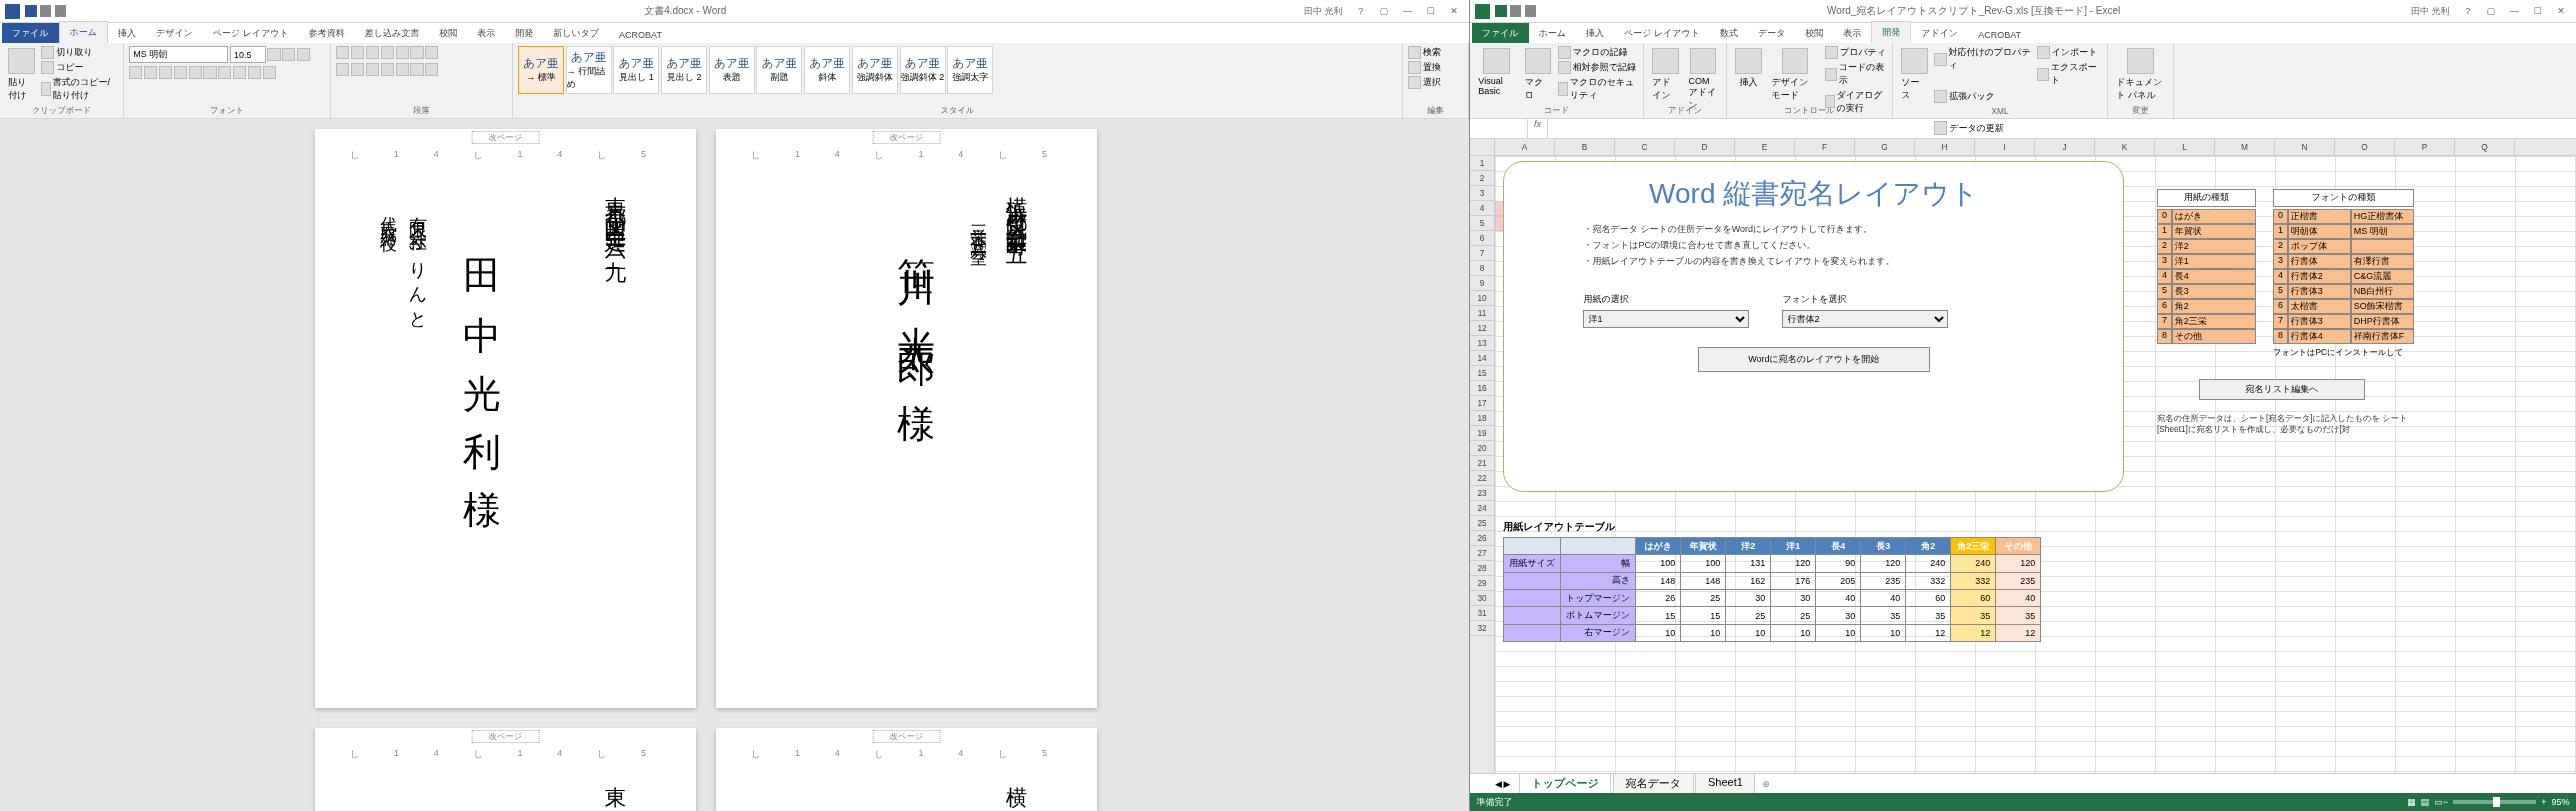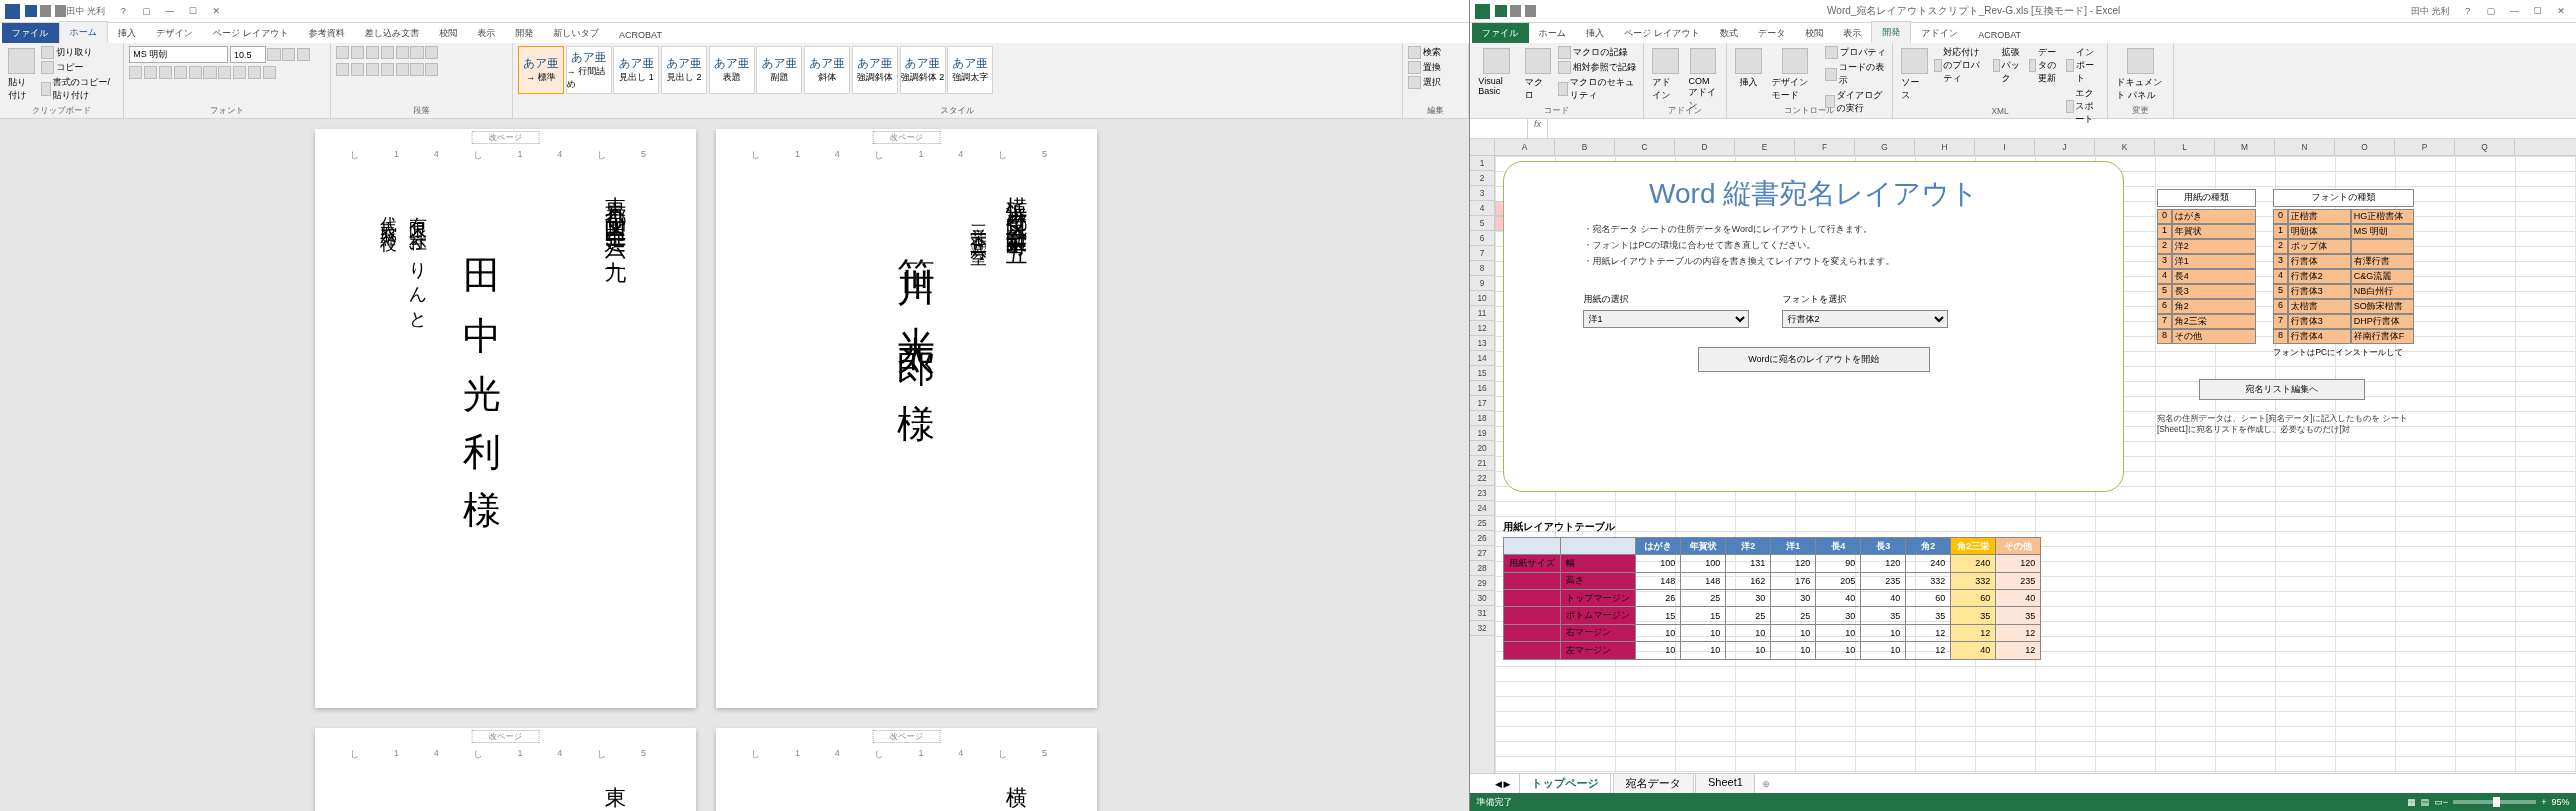--- a/index.html
+++ b/index.html
@@ -72,21 +72,21 @@
 .side-table .row span:first-child{width:15px;background:#fabf8f;border:0.8px solid #888;text-align:center}
 .side-table .row span:nth-child(2){flex:1;background:#fabf8f;border:0.8px solid #888;padding:0 1.7px}
 .side-table .row span:nth-child(3){flex:1;background:#fabf8f;border:0.8px solid #888;padding:0 1.7px}
 .editbtn{position:absolute;top:223px;left:704px;width:166px;height:21.5px;background:#f0f0f0;border:0.8px solid #888}
 .note2{position:absolute;top:257px;left:662px;font-size:8.3px;color:#333;width:265px}
 .layout-table{position:absolute;top:364px;left:8.3px;font-size:8.3px}
 .layout-table .title{font-weight:bold;margin-bottom:3.3px;font-size:10px}
 .layout-table table{border-collapse:collapse}
 .layout-table th,.layout-table td{border:0.8px solid #888;padding:1.7px 5px;text-align:right;min-width:45px}
 .layout-table th{background:#4f81bd;color:#fff;text-align:center}
-.layout-table td.lbl{background:#be185d;text-align:left}
+.layout-table td.lbl{background:#c4b5fd;text-align:right}
 .layout-table th.y1{background:#ffc000}
 .layout-table th.y2{background:#fabf8f}
 .cell-red{position:absolute;background:#ffc7ce;color:#9c0006;border:0.8px solid #ccc;height:15px;width:60px;text-align:right;padding-right:3.3px;font-size:8.3px;line-height:14px}
 .sheet-tabs{height:20px;background:#fff;border-top:0.8px solid #ccc;display:flex;align-items:center;padding-left:25px;gap:1.7px}
 .sheet-tab{padding:2.5px 11.6px;border:0.8px solid #ccc;background:#f4f4f4;font-size:11px}
 .sheet-tab.active{background:#fff;border-bottom:0.8px solid #fff;color:#217346;font-weight:bold}
 .statusbar{height:18px;display:flex;align-items:center;padding:0 6.6px;font-size:8.3px;color:#fff}
 .excel .statusbar{background:#217346}
 .statusbar .spacer{flex:1}
 .zoom{display:flex;align-items:center;gap:5px}
@@ -97,20 +97,21 @@
 <body>
 
 <div class="app word">
   <div class="titlebar">
     <span class="icon" style="background:#2b579a"></span>
     <span style="display:flex;gap:3.3px">
       <span class="ic" style="width:11.6px;height:11.6px;background:#2b579a"></span>
       <span class="ic" style="width:11.6px;height:11.6px;background:#888"></span>
       <span class="ic" style="width:11.6px;height:11.6px;background:#888"></span>
     </span>
+    <span class="title">文書4.docx - Word</span>
     <span class="user">田中 光利</span>
     <div class="winbtns">
       <span>?</span>
       <span>▢</span>
       <span>—</span>
       <span>☐</span>
       <span>✕</span>
     </div>
   </div>
 
@@ -431,21 +432,21 @@
         </div>
       </div>
       <div class="group-label">コントロール</div>
     </div>
     <div class="group" style="width:215px">
       <div class="group-body">
         <div class="bigbtn">
             <span class="ic"></span>
             <span>ソース</span>
           </div>
-        <div style="display:flex;gap:7px">
+        <div style="display:flex;flex-direction:column;gap:18px">
           <div class="smallrow">
               <span class="ic"></span>
               <span>対応付けのプロパティ</span>
             </div>
           <div class="smallrow">
               <span class="ic"></span>
               <span>拡張パック</span>
             </div>
           <div class="smallrow">
               <span class="ic"></span>
@@ -733,33 +734,20 @@
                   <td style="">10</td>
                   <td style="">10</td>
                   <td style="">10</td>
                   <td style="">10</td>
                   <td style="">10</td>
                   <td style="">10</td>
                   <td style="">12</td>
                   <td style="background:#ffe699">12</td>
                   <td style="background:#fce4d6">12</td>
                 </tr>
-                <tr>
-                  <td class="lbl"></td>
-                  <td class="lbl">左マージン</td>
-                  <td style="">10</td>
-                  <td style="">10</td>
-                  <td style="">10</td>
-                  <td style="">10</td>
-                  <td style="">10</td>
-                  <td style="">10</td>
-                  <td style="">12</td>
-                  <td style="background:#ffe699">40</td>
-                  <td style="background:#fce4d6">12</td>
-                </tr>
               </tbody>
             </table>
         </div>
       </div>
     </div>
   </div>
 
   <div class="sheet-tabs">
     <span>◀</span>
     <span>▶</span>

